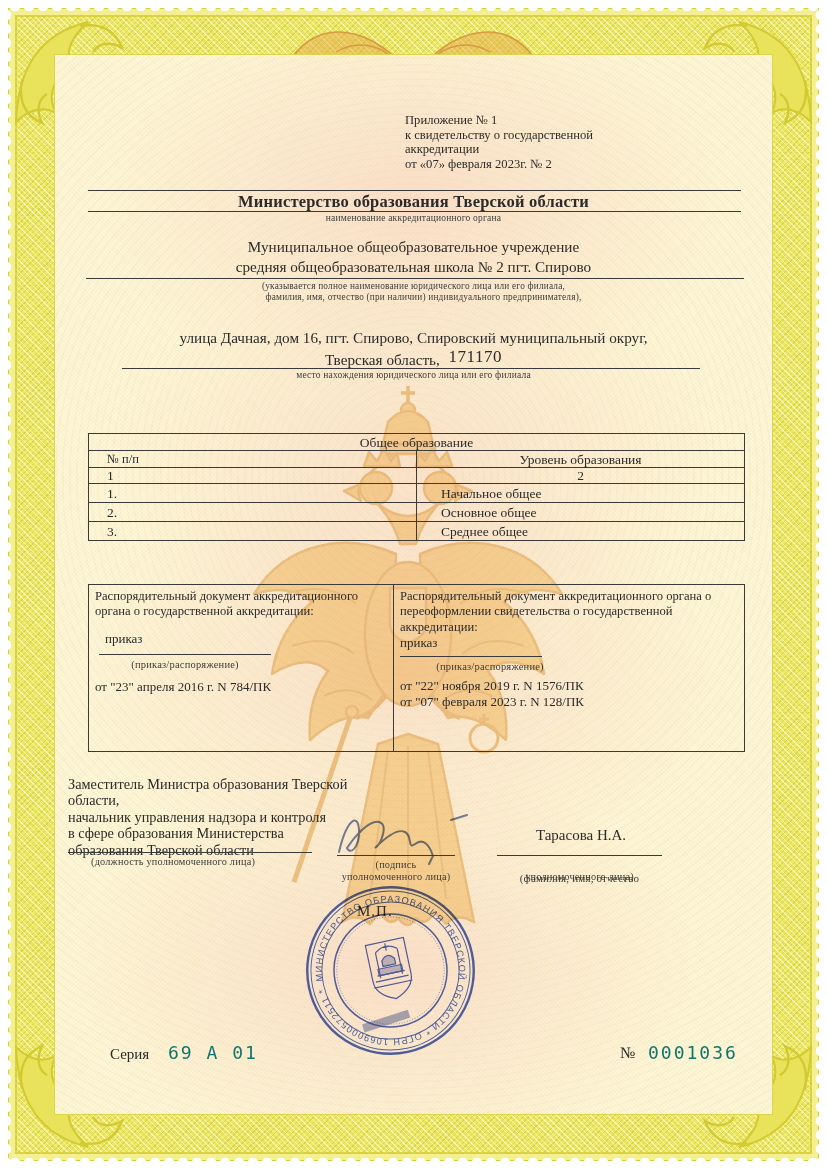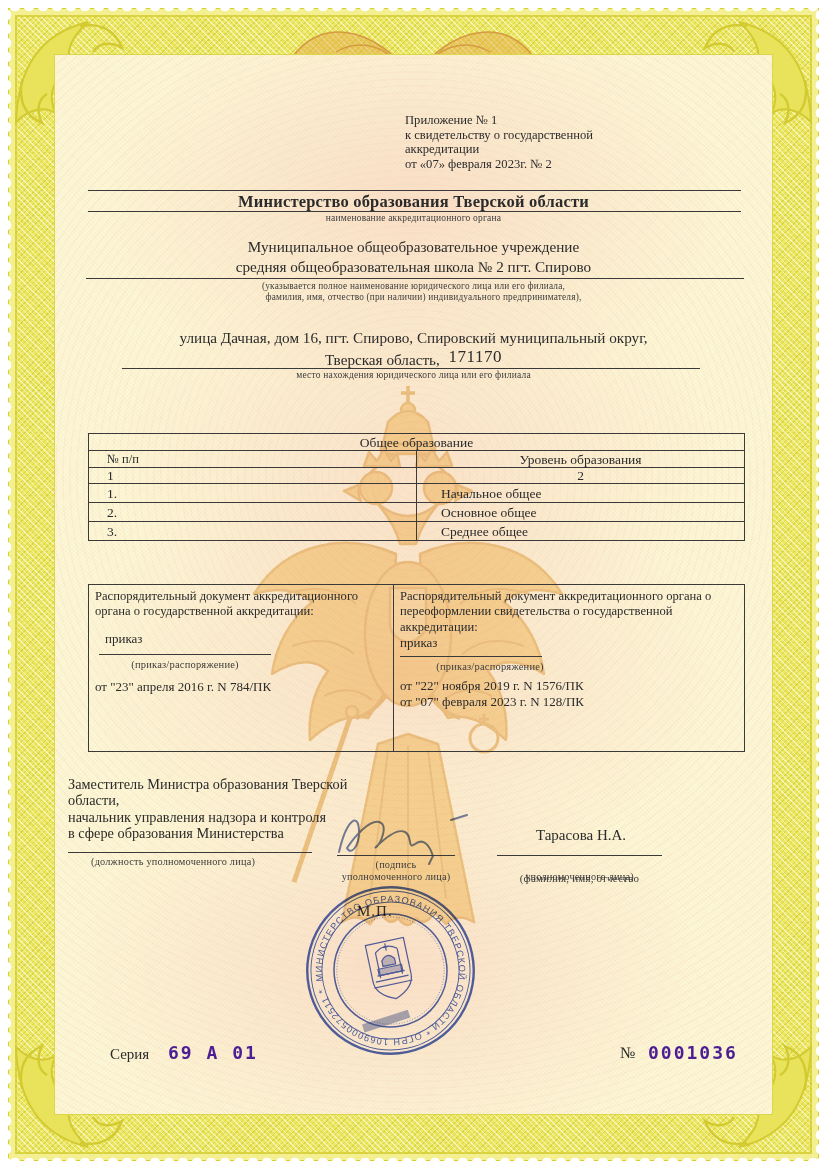--- a/index.html
+++ b/index.html
@@ -39,21 +39,21 @@
   table.edu{position:absolute;left:88px;top:433px;width:657px;border-collapse:collapse;table-layout:fixed;}
   table.edu td{border:1px solid #3a3a3a;font-size:13.5px;padding:0 18px;line-height:15px;vertical-align:middle;}
   table.edu .c1{width:97px;}
   
   .obox{position:absolute;top:584px;height:168px;border:1px solid #3a3a3a;box-sizing:border-box;font-size:12.6px;line-height:15.3px;}
   .obox .in{position:absolute;}
   .rl{position:absolute;height:1px;background:#3a3a3a;}
   .watermark{position:absolute;left:228px;top:382px;mix-blend-mode:multiply;}
   .stamp{position:absolute;left:298px;top:878px;mix-blend-mode:multiply;opacity:.9;}
   .sig{position:absolute;left:325px;top:798px;mix-blend-mode:multiply;}
-  .mono{font-family:"DejaVu Sans Mono",monospace;font-weight:bold;color:#4c1d95;}
+  .mono{font-family:"DejaVu Sans Mono",monospace;font-weight:normal;color:#0f766e;}
 </style>
 </head>
 <body>
 
 <div class="page">
 
   <div class="band"></div>
   <div class="sc sc-top"></div>
   <div class="sc sc-bottom"></div>
   <div class="sc sc-left"></div>
@@ -185,20 +185,21 @@
     <div class="rl" style="left:6px;top:71px;width:142px;"></div>
     <div class="in ctr cap" style="left:6px;top:74px;width:180px;font-size:10.5px;">(приказ/распоряжение)</div>
     <div class="in" style="left:6px;top:93px;font-size:13px;">от "22" ноября 2019 г. N 1576/ПК</div>
     <div class="in" style="left:6px;top:109px;font-size:13px;">от "07" февраля 2023 г. N 128/ПК</div>
   </div>
 
   <div class="abs" style="left:68px;top:776px;width:330px;font-size:14.3px;line-height:16.4px;">
     <div>Заместитель Министра образования Тверской области,</div>
     <div>начальник управления надзора и контроля</div>
     <div>в сфере образования Министерства</div>
+    <div>образования Тверской области</div>
   </div>
   <div class="rule" style="left:68px;top:852px;width:244px;"></div>
   <div class="abs cap" style="left:72px;top:856px;font-size:10.3px;padding-left:19px;">(должность уполномоченного лица)</div>
 
   <svg class="sig" width="150" height="70" viewBox="0 0 150 70">
     <g fill="none" stroke="#7385b5" stroke-width="2" stroke-linecap="round">
       <path d="M14,54 C22,20 34,14 34,34 C34,48 26,58 22,50 C30,38 44,22 54,24 C64,26 56,46 50,50 C60,40 72,30 80,34 C88,38 82,52 90,46 C98,40 104,46 108,58 L104,66"></path>
       <path d="M126,22 l16,-5"></path>
     </g>
   </svg>

